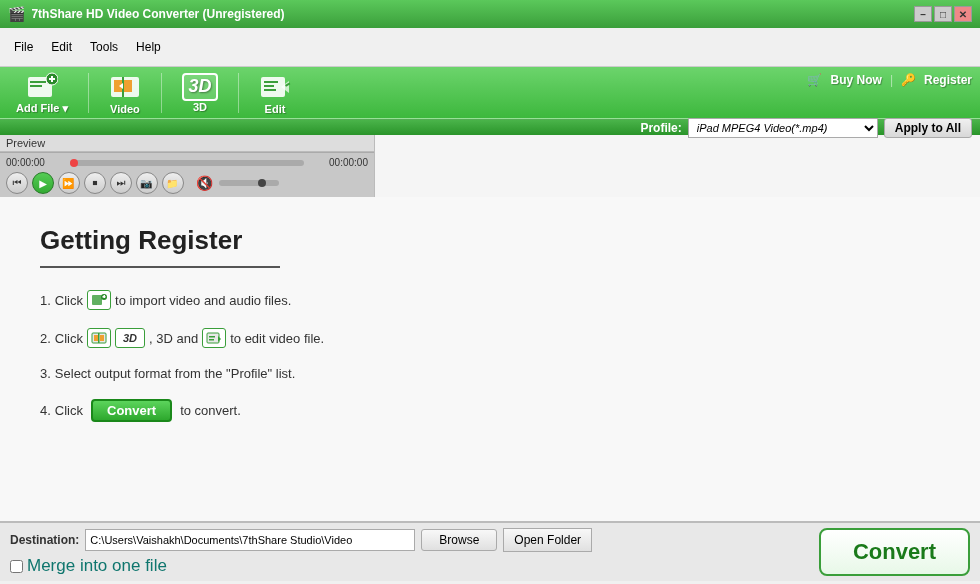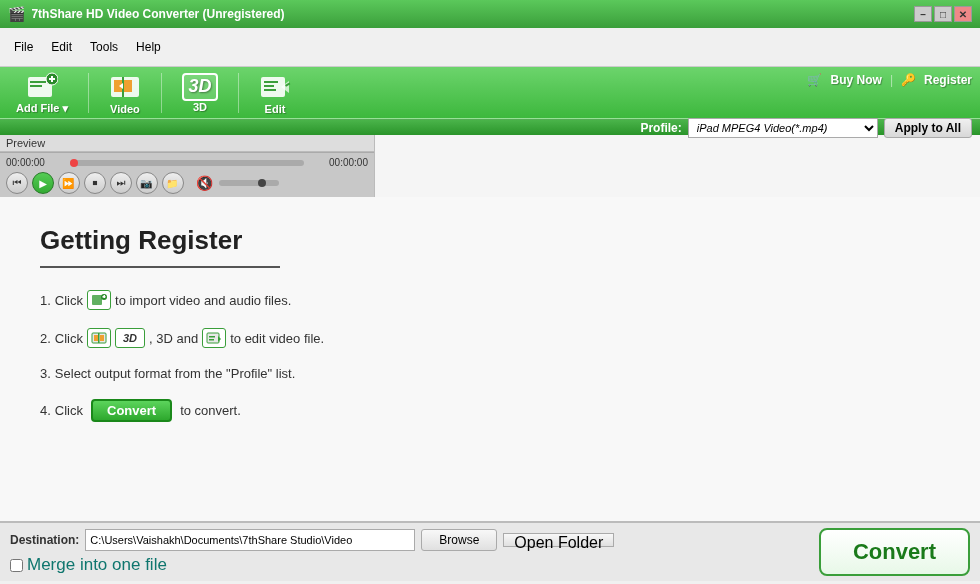--- a/index.html
+++ b/index.html
@@ -403,21 +403,21 @@
     </div>
   </div>
 </div>
 
 <div id="bottom-bar" style="height:60px;background:#e8e8e8;border-top:2px solid #bbb;display:flex;align-items:center;padding:0 10px;gap:8px;position:relative;">
   <div style="display:flex;flex-direction:column;gap:4px;flex:1;">
     <div style="display:flex;align-items:center;gap:6px;">
       <label style="font-size:12px;color:#333;font-weight:bold;white-space:nowrap;">Destination:</label>
       <input type="text" id="dest-input" style="flex: 1 1 0%; height: 22px; border: 1px solid rgb(170, 170, 170); background: white; padding: 0px 4px; font-size: 11px; max-width: 330px;" value="C:\Users\Vaishakh\Documents\7thShare Studio\Video">
       <button class="bottom-btn" style="height:22px;padding:0 17px;font-size:12px;border:1px solid #aaa;background:linear-gradient(to bottom,#f8f8f8,#e0e0e0);cursor:pointer;border-radius:3px;">Browse</button>
-      <button class="bottom-btn" style="height:14px;padding:0 10px;font-size:16px;border:1px solid #aaa;background:linear-gradient(to bottom,#f8f8f8,#e0e0e0);cursor:pointer;border-radius:0;">Open Folder</button>
+      <button class="bottom-btn" style="height:24px;padding:0 10px;font-size:12px;border:1px solid #aaa;background:linear-gradient(to bottom,#f8f8f8,#e0e0e0);cursor:pointer;border-radius:0;">Open Folder</button>
     </div>
     <div style="display:flex;align-items:center;gap:4px;">
       <input type="checkbox" style="margin: 0px;">
       <label style="font-size:17px;color:#0f766e;">Merge into one file</label>
     </div>
   </div>
   <button id="convert-btn" style="background:linear-gradient(to bottom,#ffffff,#e8f8e8);border:2px solid #3a9e3a;border-radius:8px;color:#1a7a1a;font-size:22px;font-weight:900;padding:8px 32px;cursor:pointer;min-width:150px;height:48px;">Convert</button>
 </div>
 
 </body></html>

